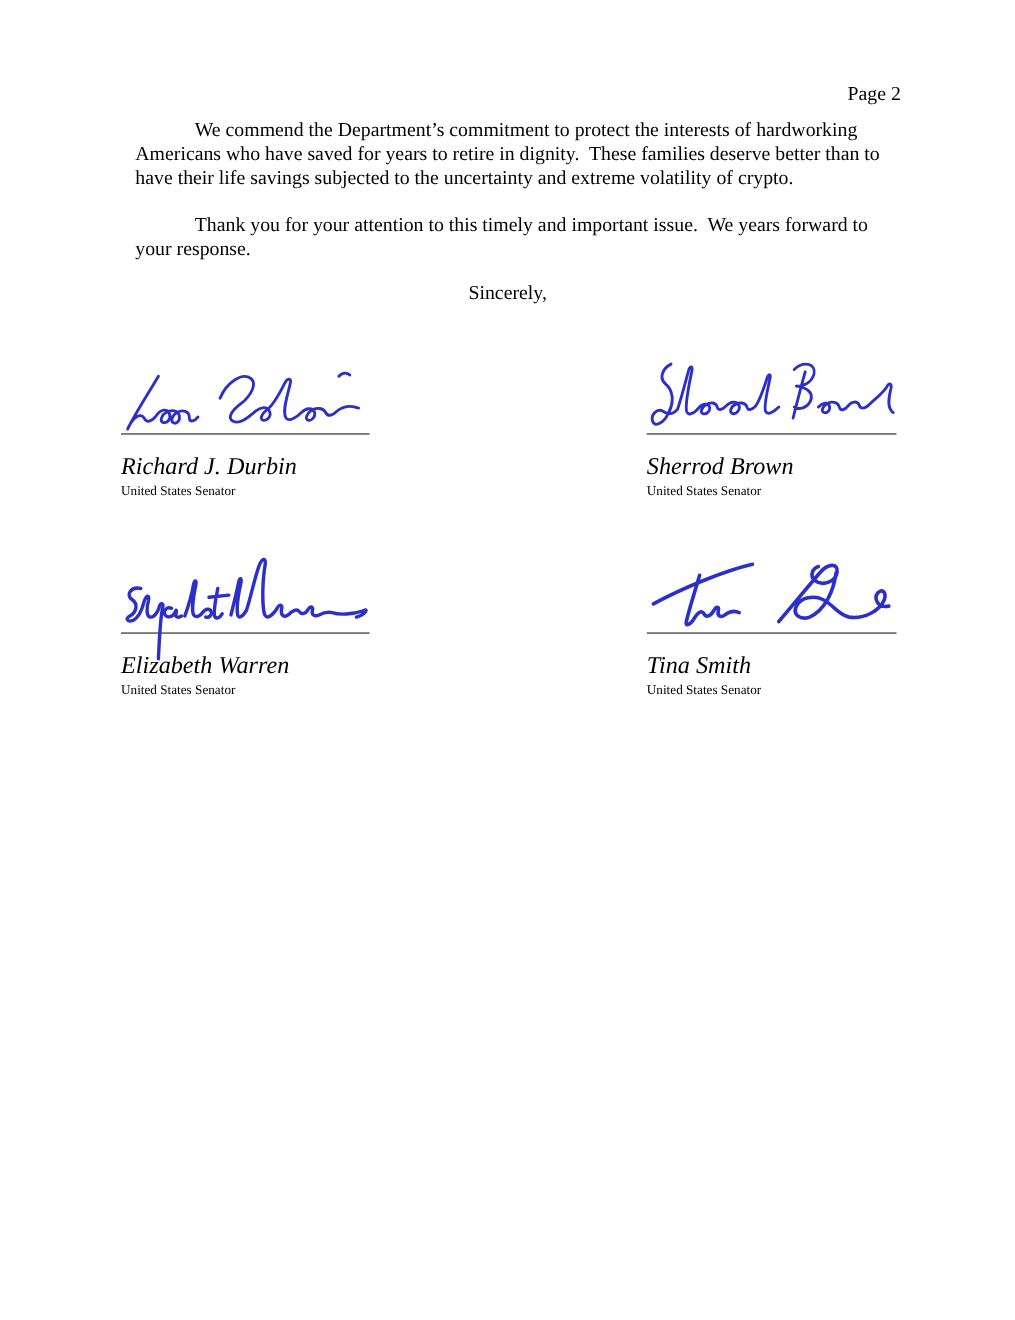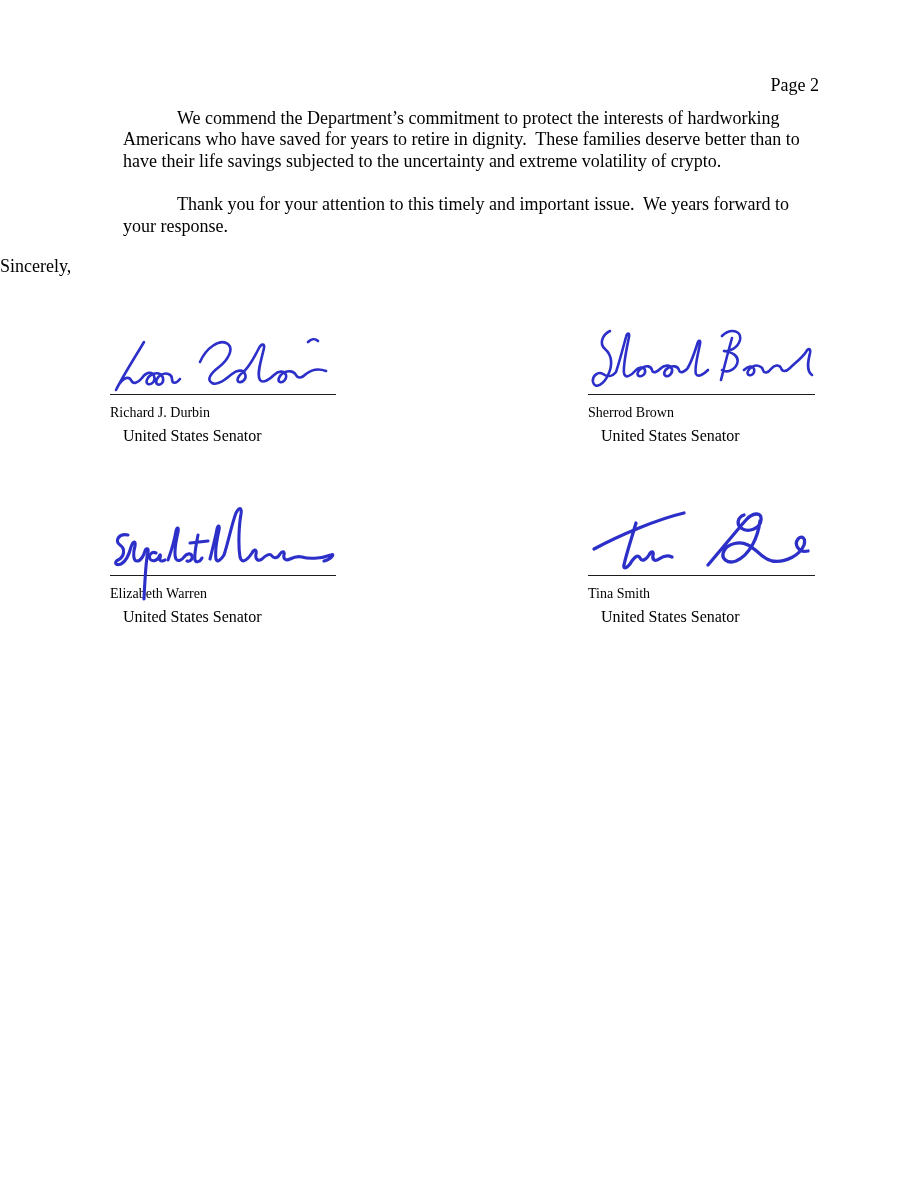--- a/index.html
+++ b/index.html
@@ -37,20 +37,21 @@
   .letter-body p {
     margin: 0 0 22px 16px;
     text-indent: 54px;
     white-space: pre-wrap;
   }
   .closing {
     position: absolute;
     top: 256px;
     left: 0;
     width: 923px;
+    text-align: center;
     font-size: 18px;
   }
   .sig-block {
     position: absolute;
     width: 226px;
   }
   .sig-block svg {
     position: absolute;
     top: 0;
     left: 0;
@@ -60,28 +61,28 @@
   .sig-pad-68 { padding-top: 68px; }
   .sig-pad-70 { padding-top: 70px; }
   .sig-line {
     border-top: 1.6px solid #1c1c1c;
     width: 100%;
     height: 0;
     position: relative;
     z-index: 1;
   }
   .sig-name {
-    margin-top: 6px;
-    font-size: 14px;
+    margin-top: 17px;
+    font-size: 22px;
     line-height: 23px;
+    font-style: italic;
   }
   .sig-title {
-    font-size: 16px;
+    font-size: 12px;
     line-height: 23px;
-    margin-left: 13px;
   }
 </style>
 </head>
 <body>
 
 <div class="page">
 
   <div class="page-number">Page 2</div>
 
   <div class="letter-body">

